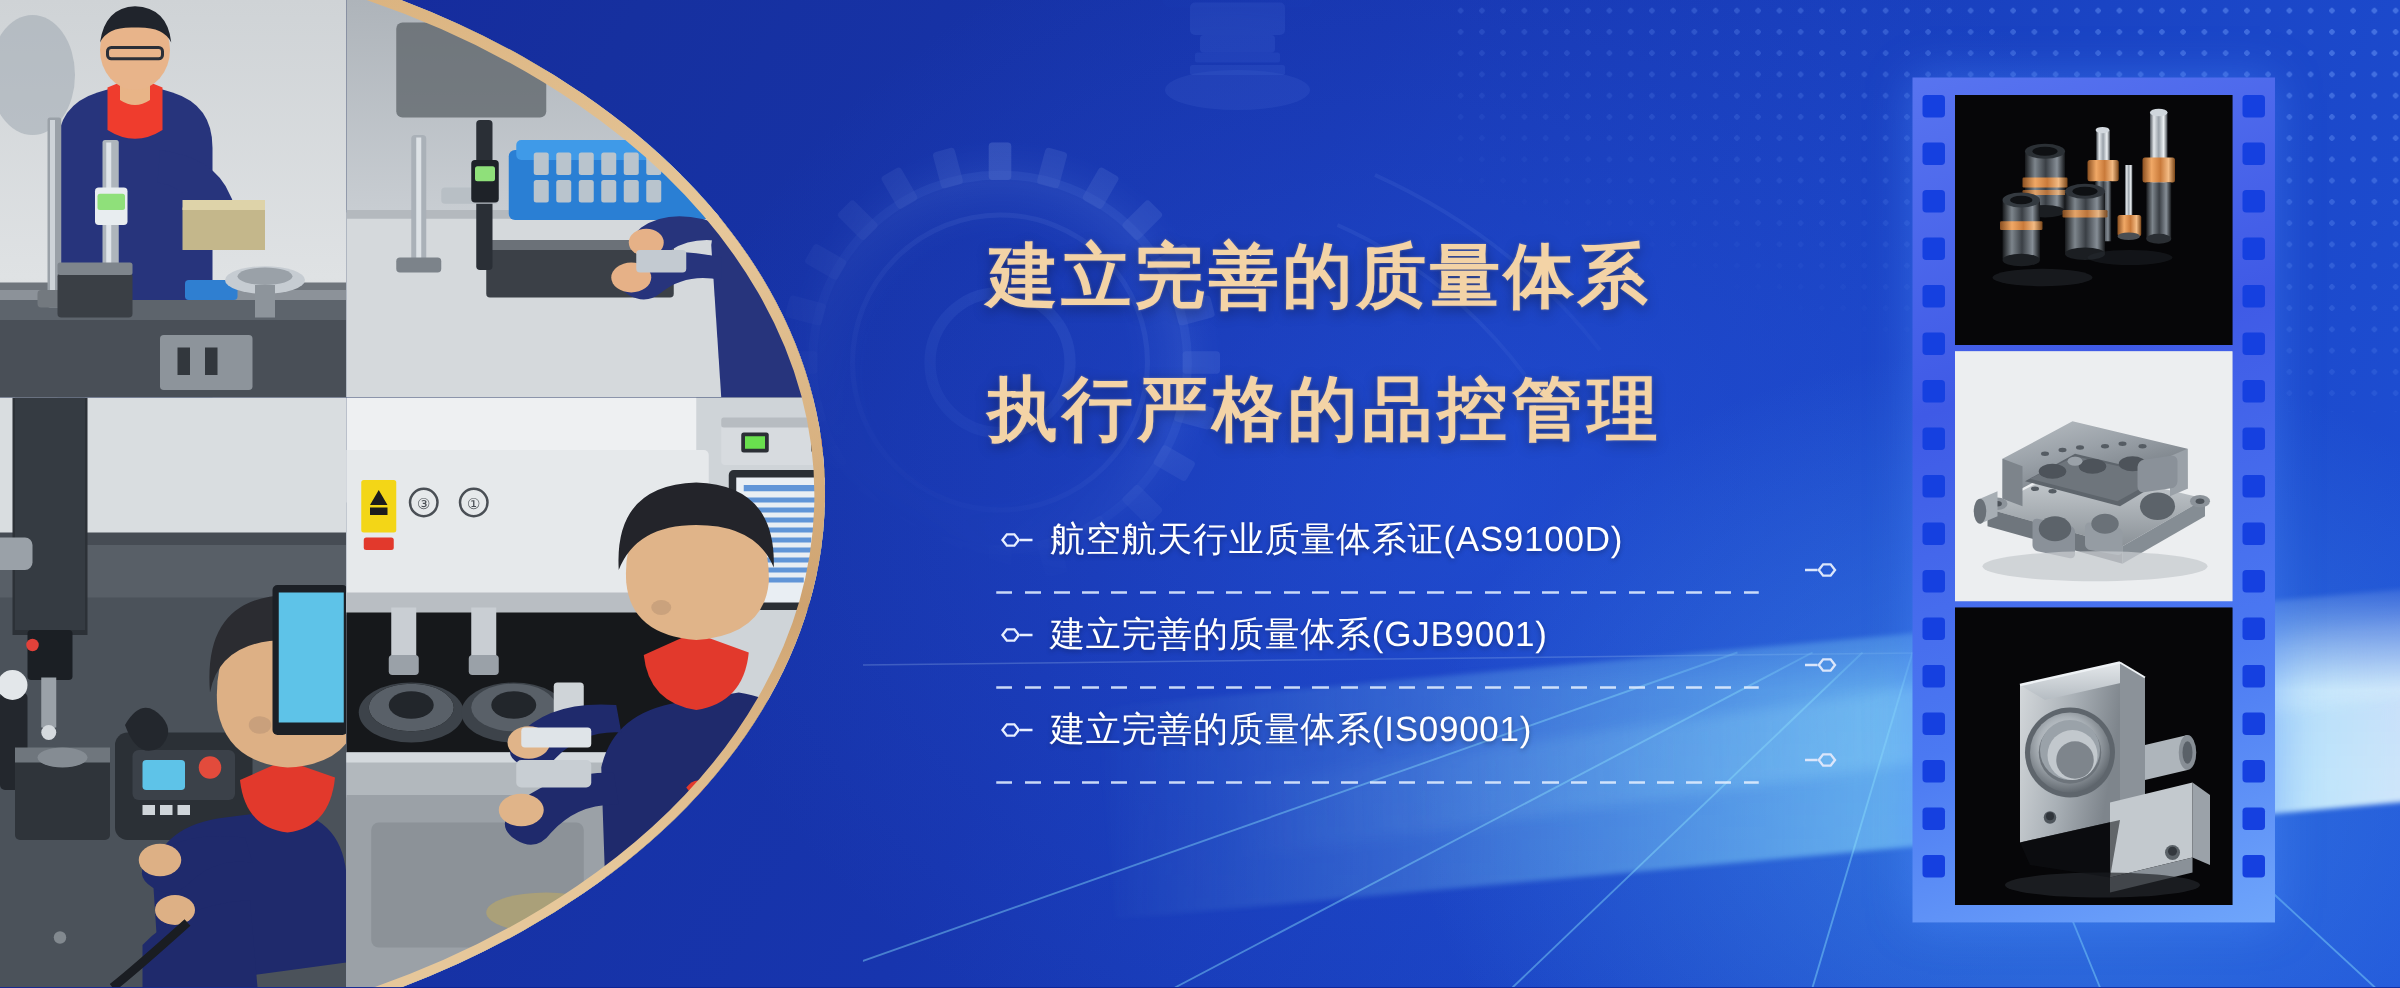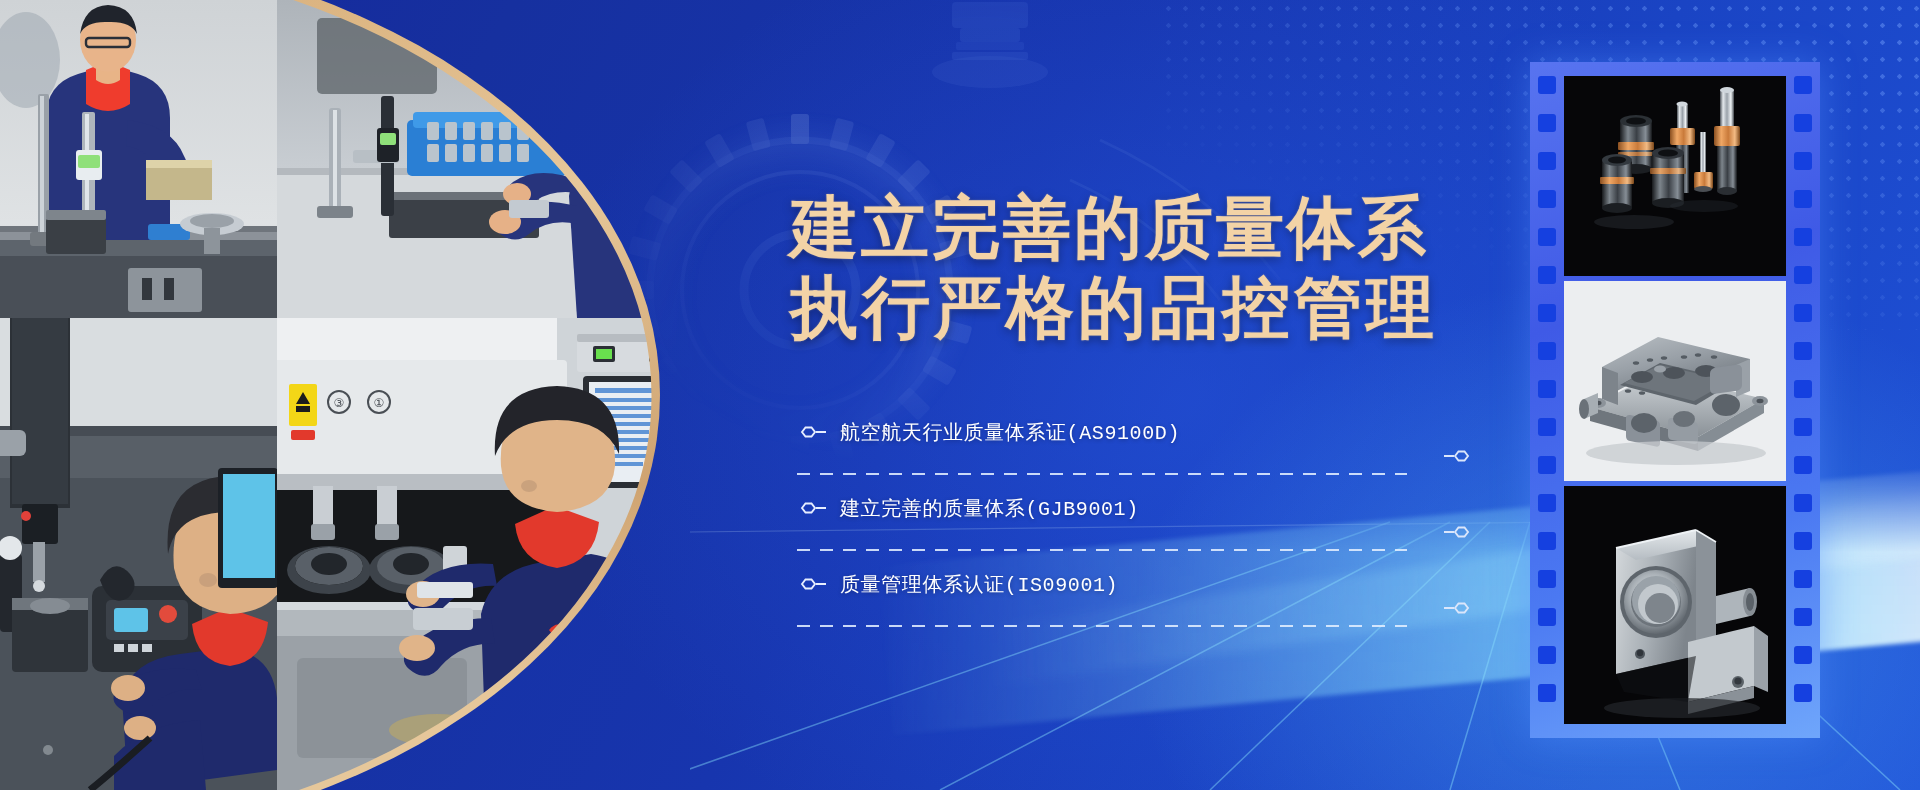--- a/index.html
+++ b/index.html
@@ -55,35 +55,34 @@
   .cell{ position:absolute; overflow:hidden; background:#7c848c; }
   .c-tl{ left:0;   top:0;   width:277px; height:318px; }
   .c-tr{ left:277px;top:0;  width:423px; height:318px; }
   .c-bl{ left:0;   top:318px;width:277px;height:472px; }
   .c-br{ left:277px;top:318px;width:423px;height:472px; }
   .arc-mask{ position:absolute; left:0; top:0; width:700px; height:790px; overflow:hidden; pointer-events:none; }
 
   
   .headline{ position:absolute; left:790px; top:188px; width:700px; }
   .hl-line{
-    font-size:68px; font-weight:700; letter-spacing:3px; line-height:1.17;
+    font-size:56px; font-weight:700; letter-spacing:3px; line-height:1.17;
     color:#f3d3a6; white-space:nowrap;
     text-shadow:0 3px 10px rgba(0,0,0,.35), 0 0 2px rgba(255,230,190,.4);
   }
-  .hl-2{ letter-spacing:4px; }
+  .hl-2{ letter-spacing:4px;margin-top:40px; }
 
   
   .cert-list{ position:absolute; left:797px; top:406px; width:660px; }
   .cert-row{ position:relative; height:76px; }
   .cert-inner{ display:flex; align-items:center; height:52px; }
   .hexmark{ flex:0 0 auto; width:30px; height:16px; margin-right:13px; }
   .cert-text{
-    font-size:20px; color:#ffffff; letter-spacing:.6px; white-space:nowrap;
+    font-size:28px; color:#ffffff; letter-spacing:.6px; white-space:nowrap;
     text-shadow:0 1px 4px rgba(0,0,0,.3);
-    font-family:Liberation Mono, monospace;
   }
   .dashrule{
     position:absolute; left:0; bottom:7px; width:610px; height:2px;
     background-image:repeating-linear-gradient(to right,
         rgba(226,238,255,.88) 0px, rgba(226,238,255,.88) 13px,
         rgba(226,238,255,0) 13px, rgba(226,238,255,0) 23px);
   }
   .endmark{ position:absolute; right:-16px; bottom:18px; width:30px; height:16px; }
 
   
@@ -518,21 +517,21 @@
     </div>
 
     <div class="cert-row">
       <div class="cert-inner">
         <span class="hexmark">
           <svg width="30" height="16" viewBox="0 0 30 16">
             <path d="M5 8 L8.5 3.5 L14.5 3.5 L18 8 L14.5 12.5 L8.5 12.5 Z" fill="none" stroke="#e7eeff" stroke-width="1.9"></path>
             <line x1="19" y1="8" x2="29" y2="8" stroke="#e7eeff" stroke-width="2"></line>
           </svg>
         </span>
-        <span class="cert-text">质量管理体系认证(IS09001)</span>
+        <span class="cert-text">建立完善的质量体系(IS09001)</span>
       </div>
       <div class="dashrule"></div>
       <span class="endmark">
         <svg width="30" height="16" viewBox="0 0 30 16">
           <line x1="1" y1="8" x2="11" y2="8" stroke="#dbe6fb" stroke-width="2"></line>
           <path d="M12 8 L15.5 3.5 L21.5 3.5 L25 8 L21.5 12.5 L15.5 12.5 Z" fill="none" stroke="#dbe6fb" stroke-width="1.9"></path>
         </svg>
       </span>
     </div>
   </div>

